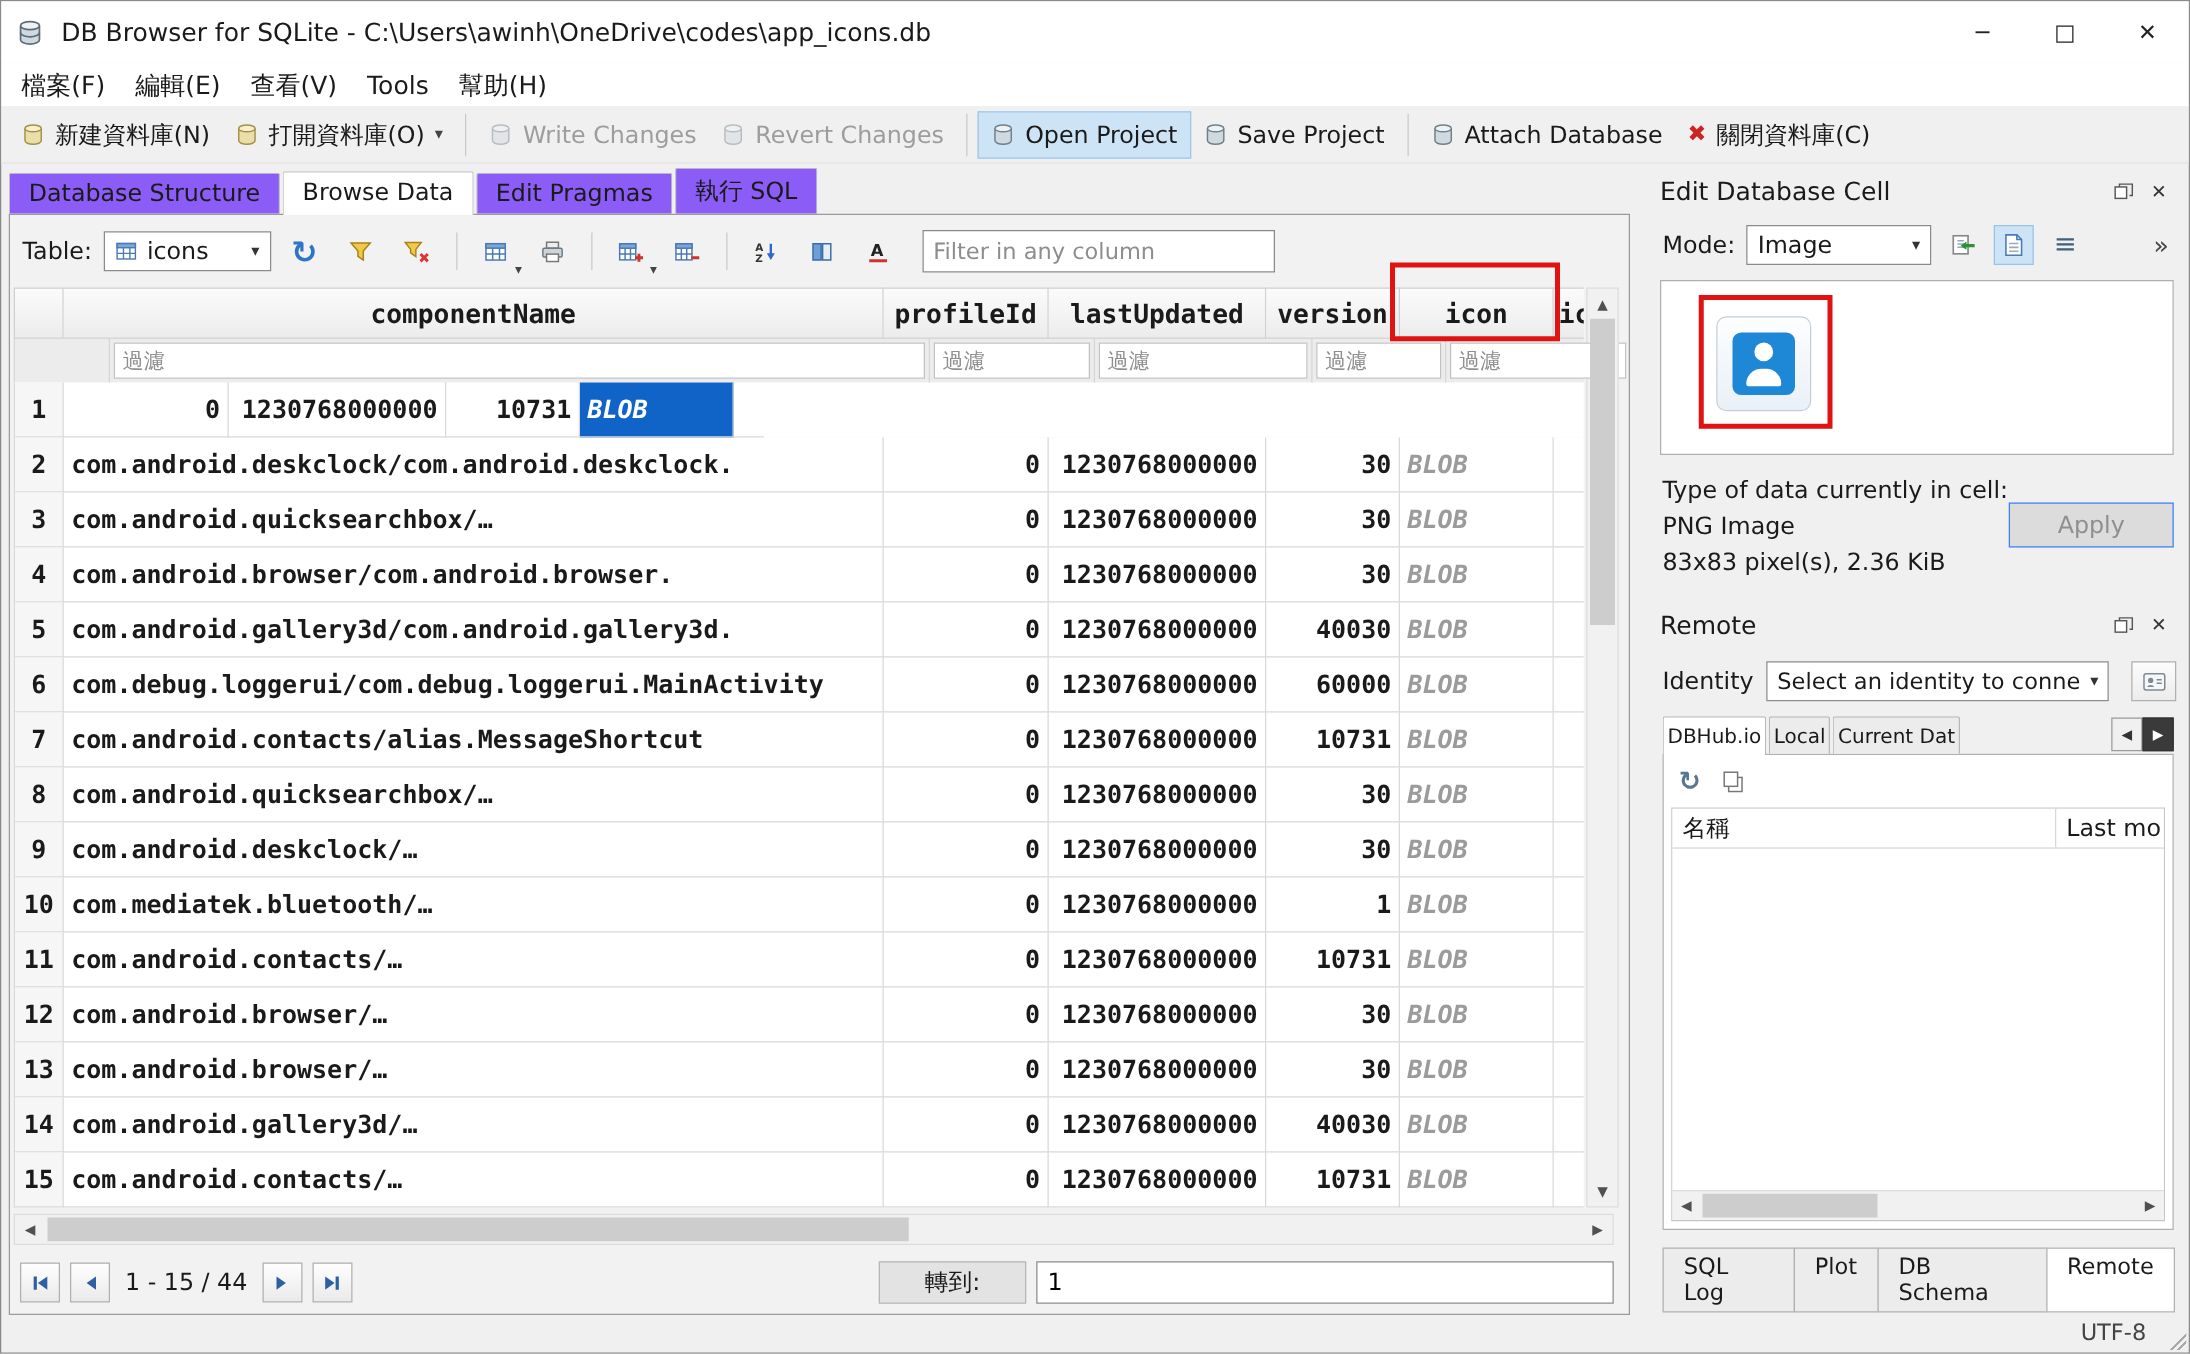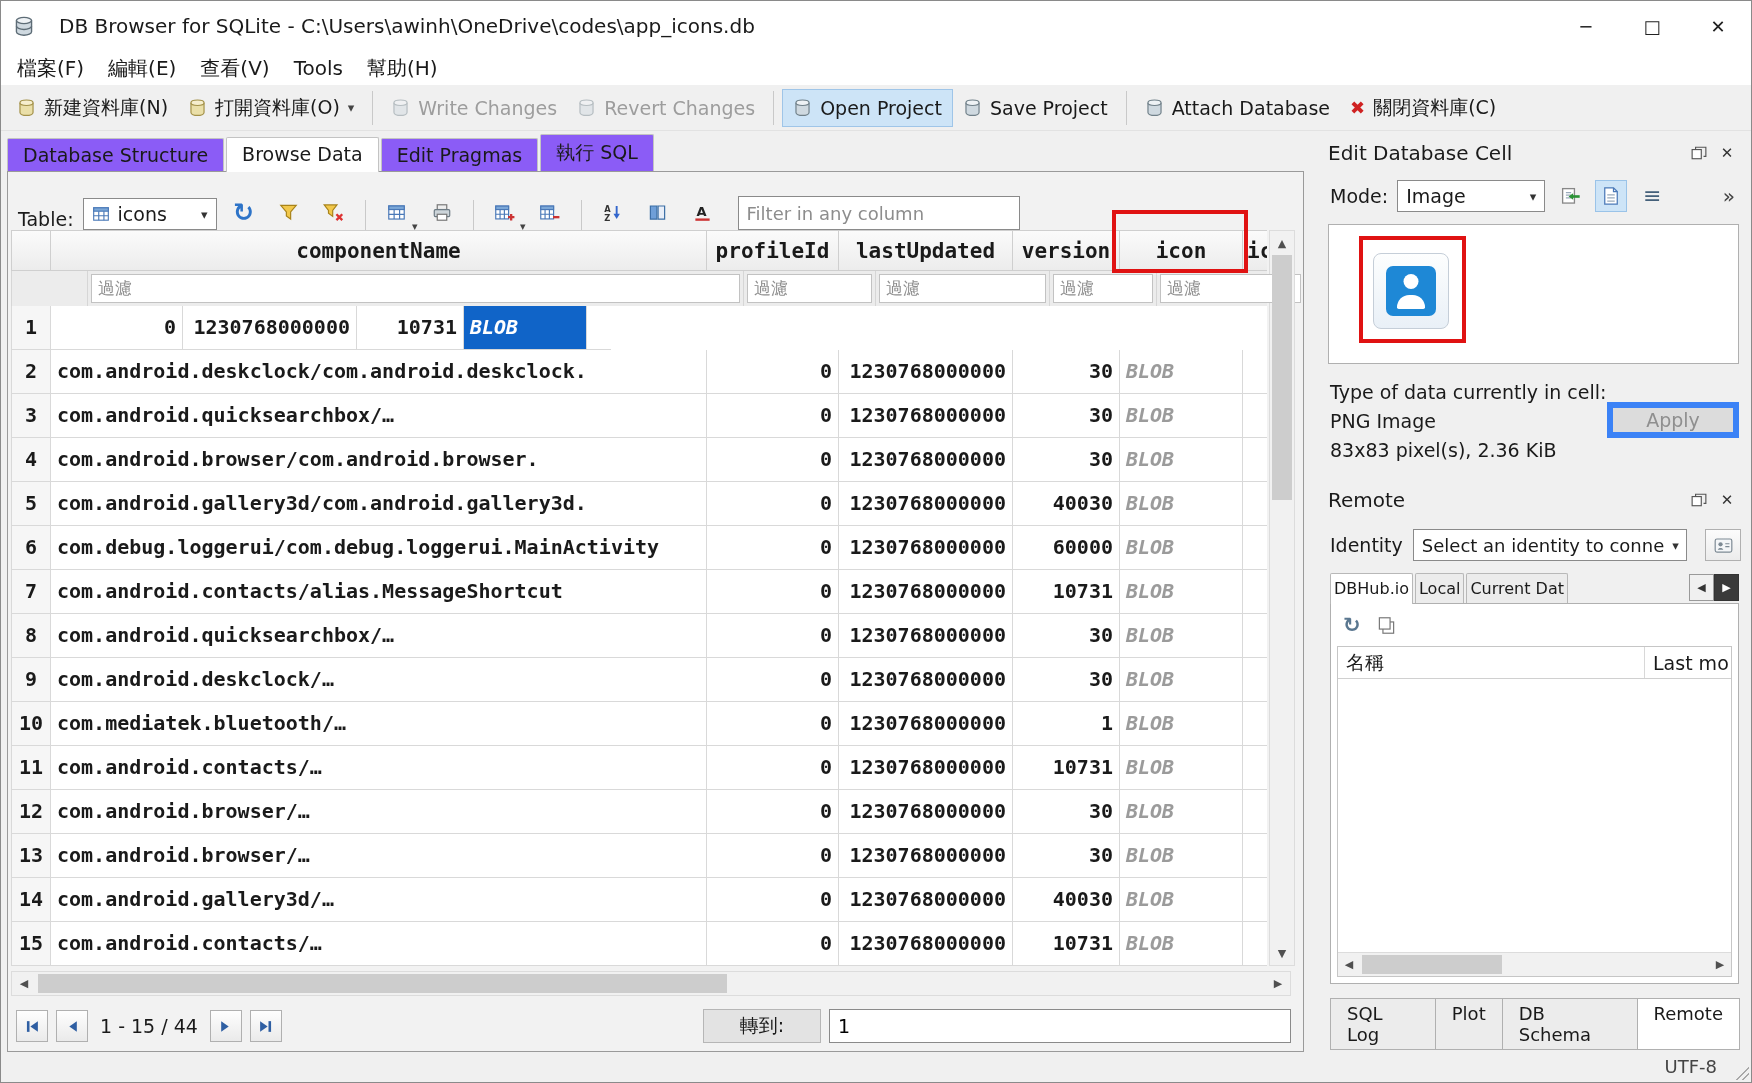--- a/index.html
+++ b/index.html
@@ -3,21 +3,21 @@
 <meta charset="utf-8">
 <style>
   :root{ --selection:#1064c8; --annotation:#e01212; --blob-text:#9b9b9b; }
   *{box-sizing:border-box;margin:0;padding:0;}
   html,body{background:#b9b9b9;}
   body{font-family:"DejaVu Sans","Liberation Sans",sans-serif;font-size:19px;color:#1a1a1a;}
   .window{width:1752px;height:1083px;background:#f0f0f0;display:flex;flex-direction:column;position:relative;overflow:hidden;border:1px solid #8a8a8a;}
 
   
   .titlebar{height:50px;background:#fff;display:flex;align-items:center;padding-left:12px;flex:0 0 auto;}
-  .title-text{margin-left:24px;font-size:20px;white-space:nowrap;text-align:right;}
+  .title-text{margin-left:14px;font-size:20px;white-space:nowrap;text-align:right;}
   .winbtns{margin-left:auto;display:flex;height:100%;}
   .winbtn{width:66px;display:flex;align-items:center;justify-content:center;font-size:18px;color:#222;}
 
   
   .menubar{height:34px;background:#fff;display:flex;align-items:center;padding-left:4px;font-size:20px;}
   .menu-item{padding:0 12px;}
 
   
   .toolbar{height:46px;display:flex;align-items:center;padding:0 6px;background:#f0f0f0;border-bottom:1px solid #e2e2e2;flex:0 0 auto;}
   .tbtn{display:flex;align-items:center;gap:8px;padding:7px 10px;font-size:19px;white-space:nowrap;}
@@ -32,21 +32,21 @@
   .left-pane{width:1311px;flex:0 0 1311px;display:flex;flex-direction:column;padding:5px 0 0 6px;}
   .right-pane{flex:1;display:flex;flex-direction:column;padding:5px 8px 0 10px;min-width:0;}
 
   
   .tabbar{display:flex;align-items:flex-end;height:35px;}
   .tab{padding:5px 15px;font-size:19px;border:1px solid #c3c3c3;border-bottom:none;background:#8b5cf6;margin-right:2px;border-radius:2px 2px 0 0;}
   .tab.active{background:#fff;position:relative;z-index:2;margin-bottom:-1px;padding-bottom:7px;}
 
   
   .content-frame{width:1297px;height:881px;border:1px solid #9a9a9a;background:#f2f2f2;display:flex;flex-direction:column;position:relative;z-index:1;}
-  .controls-row{height:58px;display:flex;align-items:flex-end;padding:0 10px;gap:9px;flex:0 0 auto;}
+  .controls-row{height:58px;display:flex;align-items:center;padding:0 10px;gap:9px;flex:0 0 auto;}
   .combo{display:flex;align-items:center;background:#fff;border:1px solid #8a8a8a;height:32px;padding:0 8px;gap:8px;font-size:19px;white-space:nowrap;overflow:hidden;}
   .combo-arrow{margin-left:auto;font-size:13px;color:#333;}
   .table-combo{width:134px;}
   .icon-btn{width:36px;height:36px;display:flex;align-items:center;justify-content:center;position:relative;flex:0 0 auto;}
   .mini-dd{position:absolute;bottom:-3px;right:-3px;font-size:11px;color:#444;}
   .vsep{width:1px;height:30px;background:#c9c9c9;margin:0 4px;}
   .glyph-refresh{font-size:25px;color:#2e74c8;font-weight:bold;line-height:1;}
   .filter-any{width:282px;height:34px;border:1px solid #8a8a8a;padding:0 8px;font-size:18px;font-family:inherit;margin-left:8px;}
   .filter-any::placeholder{color:#8d8d8d;}
 
@@ -104,21 +104,21 @@
   .chev{margin-left:auto;color:#444;font-size:20px;padding-right:6px;}
   .preview-box{margin:12px 4px 0 6px;height:140px;background:#fff;border:1px solid #b0b0b0;display:flex;}
   .tile-wrap{position:relative;width:76px;height:76px;margin:28px 0 0 44px;}
   .tile{width:76px;height:76px;border:1px solid #c5ced8;border-radius:8px;background:linear-gradient(#fdfefe,#e9f0f7);display:flex;align-items:center;justify-content:center;}
   .badge{width:50px;height:50px;background:#1e88d6;border-radius:7px;position:relative;}
   .badge .head{position:absolute;top:8px;left:50%;transform:translateX(-50%);width:15px;height:15px;border-radius:50%;background:#fff;}
   .badge .torso{position:absolute;bottom:7px;left:50%;transform:translateX(-50%);width:28px;height:14px;border-radius:14px 14px 2px 2px;background:#fff;}
   .ann-tile{position:absolute;top:-17px;left:-14px;right:-17px;bottom:-14px;border:4px solid var(--annotation);pointer-events:none;}
   .info-row{display:flex;margin:14px 4px 0 8px;}
   .info-lines{flex:1;font-size:19px;line-height:29px;}
-  .apply-btn{width:132px;height:36px;background:#dcdcdc;border:6px solid #3b82f6;color:#8f8f8f;display:flex;align-items:center;justify-content:center;font-size:19px;margin-top:24px;}
+  .apply-btn{width:132px;height:36px;background:#dcdcdc;border:1px solid #3b82f6;color:#8f8f8f;display:flex;align-items:center;justify-content:center;font-size:19px;margin-top:24px;}
 
   .remote-panel{margin-top:18px;flex:1;display:flex;flex-direction:column;min-height:0;}
   .identity-row{display:flex;align-items:center;gap:10px;margin:12px 2px 0 8px;}
   .identity-combo{flex:1;height:32px;font-size:18px;}
   .id-btn{width:36px;height:32px;border:1px solid #b0b0b0;background:linear-gradient(#fcfcfc,#ececec);display:flex;align-items:center;justify-content:center;margin-left:8px;flex:0 0 auto;}
   .remote-tabs{display:flex;align-items:flex-end;margin:12px 4px 0 8px;position:relative;z-index:2;}
   .rtab{padding:5px 3px;font-size:16px;border:1px solid #b8b8b8;border-bottom:none;background:#ececec;margin-right:2px;white-space:nowrap;overflow:hidden;border-radius:2px 2px 0 0;}
   .rtab.active{background:#fff;margin-bottom:-1px;padding-bottom:6px;}
   .rtab.clipped{max-width:112px;margin-right:0;}
   .tab-scroll{display:flex;margin-left:auto;margin-bottom:2px;}

